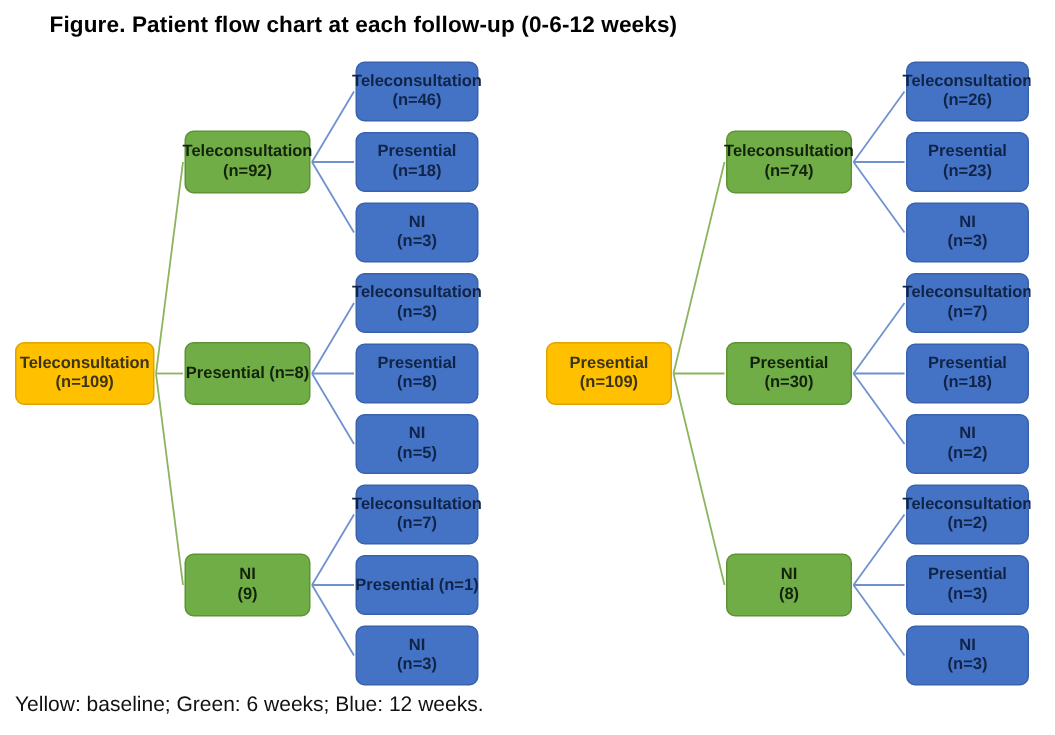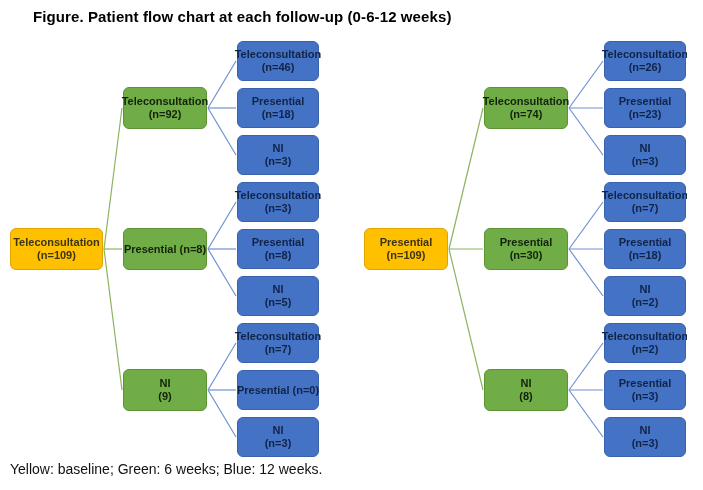--- a/index.html
+++ b/index.html
@@ -102,21 +102,21 @@
   </div>
   <div class="node blue" style="left:237px;top:276px;width:82px;height:40px">
     <span>NI</span>
     <span>(n=5)</span>
   </div>
   <div class="node blue" style="left:237px;top:323px;width:82px;height:40px">
     <span>Teleconsultation</span>
     <span>(n=7)</span>
   </div>
   <div class="node blue" style="left:237px;top:370px;width:82px;height:40px">
-    <span>Presential (n=0)</span>
+    <span>Presential (n=1)</span>
     <span></span>
   </div>
   <div class="node blue" style="left:237px;top:417px;width:82px;height:40px">
     <span>NI</span>
     <span>(n=3)</span>
   </div>
 
   <div class="node yellow" style="left:364px;top:228px;width:84px;height:42px">
     <span>Presential</span>
     <span>(n=109)</span>

